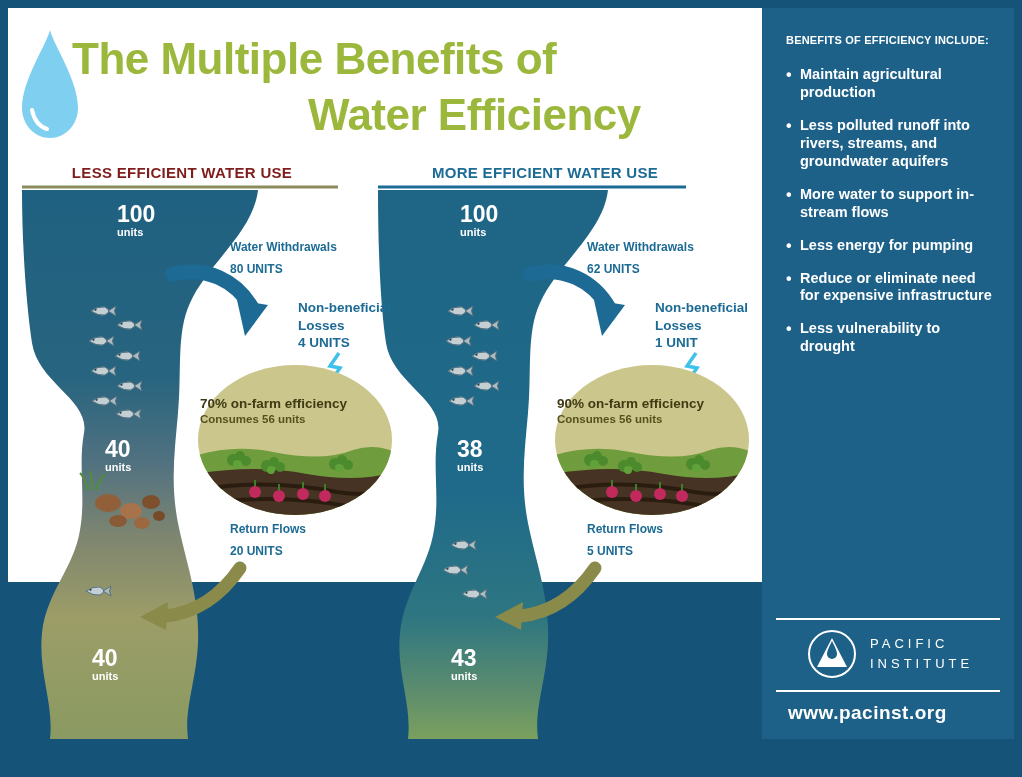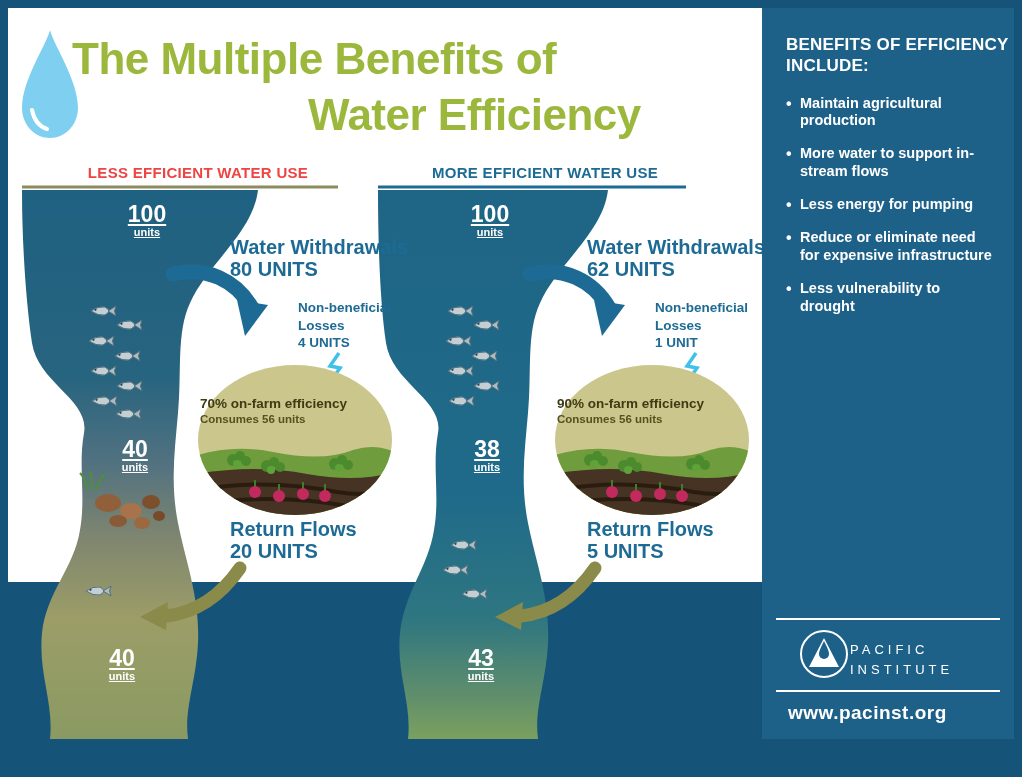--- a/index.html
+++ b/index.html
@@ -7,57 +7,57 @@
   .poster { position:relative; width:1022px; height:777px; background:#155379; overflow:hidden; }
   .inner  { position:absolute; left:8px; top:8px; width:1006px; height:574px; background:#ffffff; }
   .main   { position:absolute; left:0; top:0; width:754px; height:731px; overflow:hidden; }
   .art    { position:absolute; left:0; top:0; }
 
   .title-line { position:absolute; font-weight:bold; font-size:44px; letter-spacing:-0.5px; color:#9cb83c; white-space:nowrap; }
   .t1 { left:64px;  top:26px; }
   .t2 { left:300px; top:82px; }
 
   .col-head { position:absolute; top:156px; font-weight:bold; font-size:15px; letter-spacing:0.3px; text-align:center; white-space:nowrap; }
-  .head-less { left:40px;  width:300px; color:#ef4444; }
+  .head-less { left:24px;  width:300px; color:#7f1d1d; }
   .head-more { left:392px; width:290px; color:#1c6b95; }
 
-  .units { position:absolute; width:60px; text-align:center; color:#ffffff; font-weight:bold;text-decoration:underline; }
+  .units { position:absolute; width:60px; text-align:left; color:#ffffff; font-weight:bold; }
   .units .num  { font-size:23px; line-height:24px; }
   .units .unit { font-size:11px; line-height:12px; }
   .u-l100 { left:109px; top:194px; }
   .u-l20  { left:97px;  top:429px; }
   .u-l40  { left:84px;  top:638px; }
   .u-r100 { left:452px; top:194px; }
   .u-r38  { left:449px; top:429px; }
   .u-r43  { left:443px; top:638px; }
 
-  .flow-label { position:absolute; color:#1d6b95; font-weight:bold; font-size:20px; line-height:22px; white-space:nowrap; }
+  .flow-label { position:absolute; color:#1d6b95; font-weight:bold; font-size:12px; line-height:22px; white-space:nowrap; }
   .wd-l { left:222px; top:228px; }
   .wd-r { left:579px; top:228px; }
   .rf-l { left:222px; top:510px; }
   .rf-r { left:579px; top:510px; }
 
   .loss-label { position:absolute; color:#1d6b95; font-weight:bold; font-size:13.5px; line-height:17.5px; white-space:nowrap; }
   .ls-l { left:290px; top:291px; }
   .ls-r { left:647px; top:291px; }
 
   .farm-label { position:absolute; width:190px; font-weight:bold; }
   .farm-label .ft1 { font-size:13.5px; line-height:16px; color:#3f3a14; }
   .farm-label .ft2 { font-size:11.5px; line-height:14px; color:#56501f; }
   .fm-l { left:192px; top:388px; }
   .fm-r { left:549px; top:388px; }
 
   .sidebar { position:absolute; right:0; top:0; width:252px; height:731px; background:#1d6189; color:#ffffff; }
-  .sb-head { padding:26px 3px 0 24px; font-size:17px; font-weight:bold; line-height:1.25; letter-spacing:0.2px; }
+  .sb-head { padding:26px 3px 0 24px; font-size:11px; font-weight:bold; line-height:1.25; letter-spacing:0.2px; }
   .sb-list { list-style:none; padding:18px 22px 0 24px; }
   .sb-list li { position:relative; padding-left:14px; font-size:14.5px; font-weight:bold; line-height:1.24; margin-bottom:15px; }
   .sb-list li::before { content:"•"; position:absolute; left:0; top:-1px; font-size:16px; }
   .sb-divider { position:absolute; left:14px; right:14px; height:2px; background:#ffffff; }
   .d1 { top:610px; } .d2 { top:682px; }
-  .logo-row { position:absolute; left:36px; top:620px; display:flex; align-items:flex-end; }
+  .logo-row { position:absolute; left:44px; top:620px; display:flex; align-items:center; gap:12px; }
   .logo-text div { font-size:13px; letter-spacing:4px; line-height:1.55; font-weight:500; }
   .sb-url { position:absolute; left:26px; top:694px; font-size:19px; font-weight:bold; letter-spacing:0.5px; }
 
   .footnote { position:absolute; left:0; top:731px; width:1006px; height:30px; background:#ffffff;
               color:#1a3c60; font-size:12.5px; font-weight:bold; line-height:30px; padding-left:14px; }
 </style>
 </head>
 <body>
 
 <div class="poster">
@@ -275,20 +275,21 @@
       <div class="flow-label rf-r">
         <div>Return Flows</div>
         <div>5 UNITS</div>
       </div>
     </div>
 
     <aside class="sidebar">
       <div class="sb-head">BENEFITS OF EFFICIENCY INCLUDE:</div>
       <ul class="sb-list">
         <li>Maintain agricultural production</li>
+        <li>Less polluted runoff into rivers, streams, and groundwater aquifers</li>
         <li>More water to support in-stream flows</li>
         <li>Less energy for pumping</li>
         <li>Reduce or eliminate need for expensive infrastructure</li>
         <li>Less vulnerability to drought</li>
       </ul>
       <div class="sb-divider d1"></div>
       <div class="logo-row">
         <svg width="52" height="52" viewBox="-26 -26 52 52">
           <circle r="23" fill="none" stroke="#ffffff" stroke-width="2"></circle>
           <path d="M -15,13 L 0,-16 L 15,13 Z" fill="#ffffff"></path>

